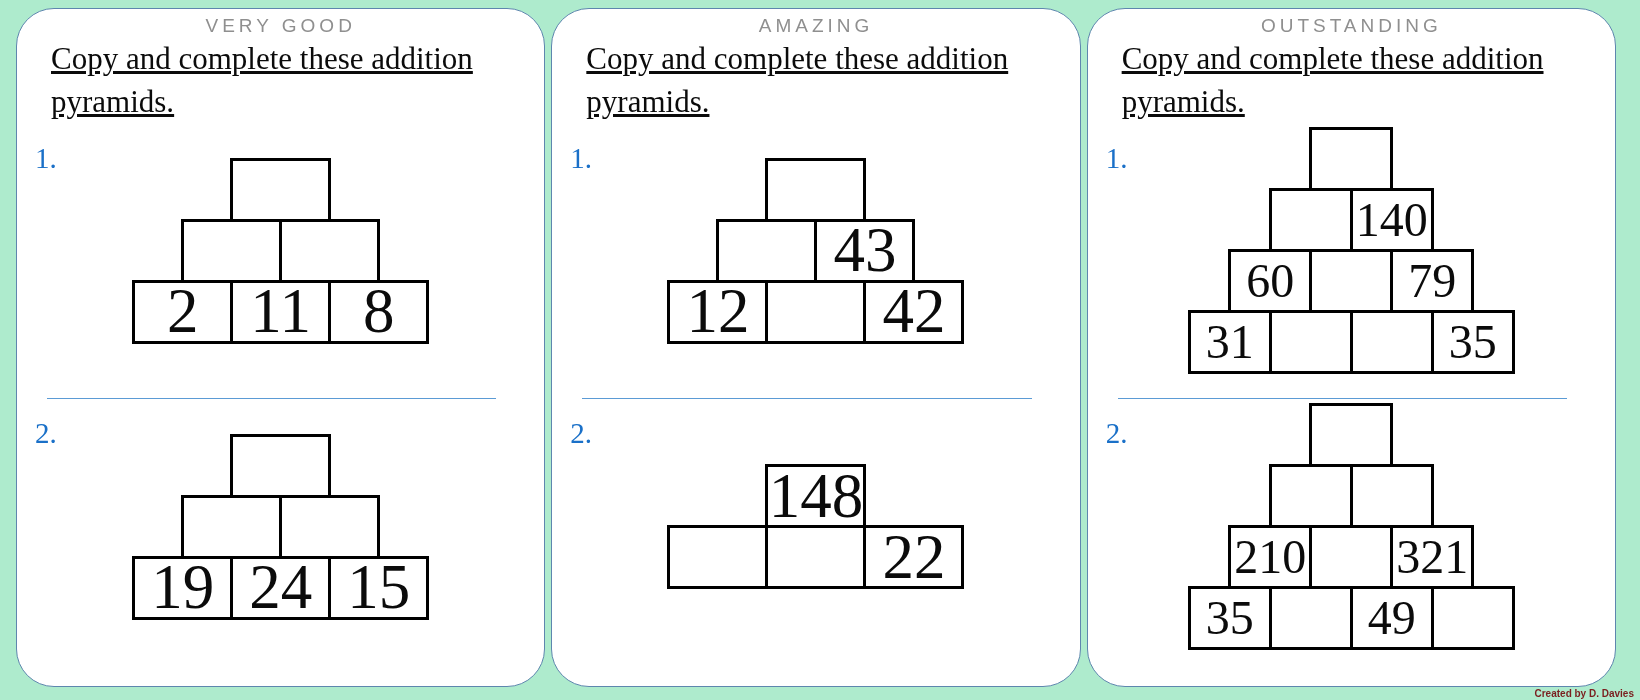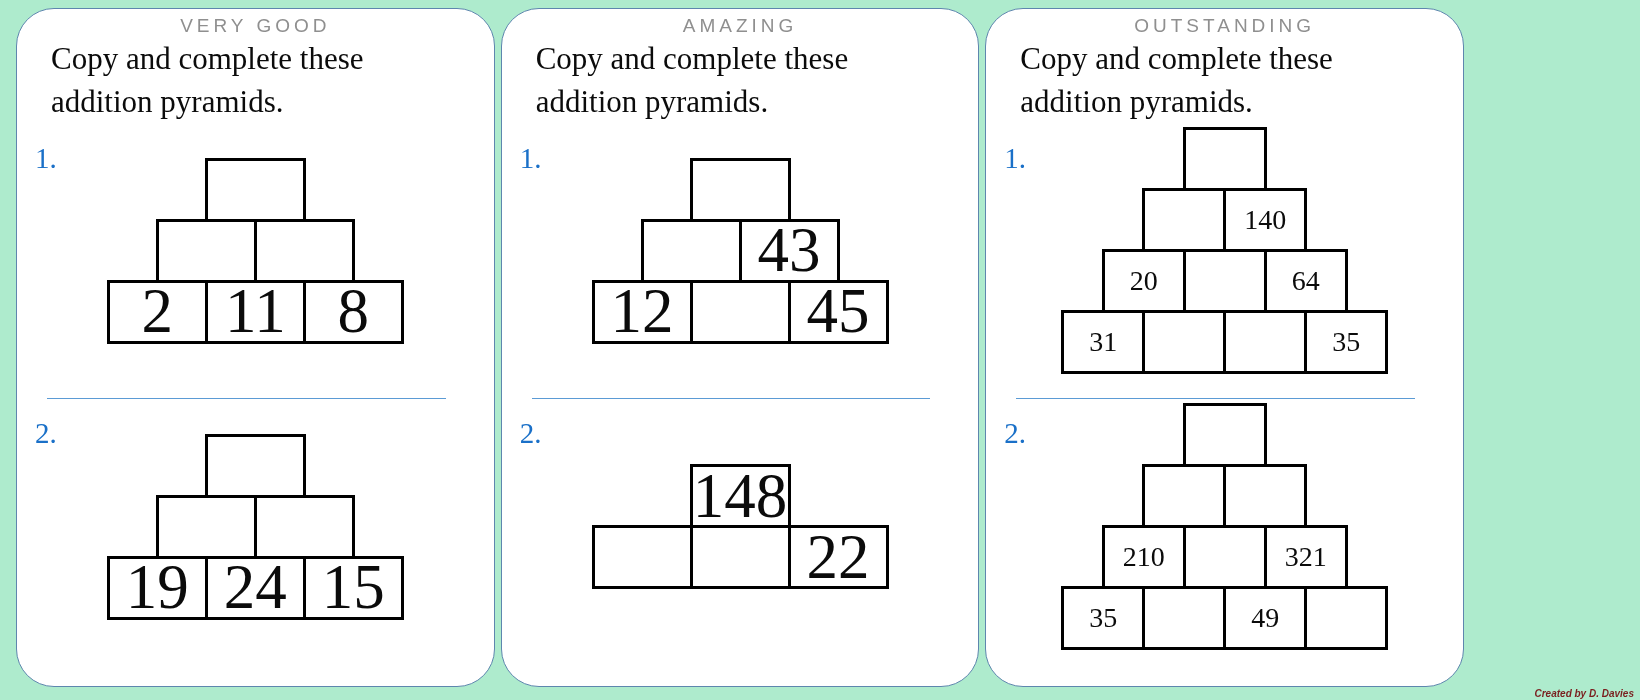--- a/index.html
+++ b/index.html
@@ -15,21 +15,21 @@
   *{box-sizing:border-box;}
   html,body{margin:0;padding:0;}
   body{
     width:1640px;height:700px;overflow:hidden;
     background:var(--bg);
     font-family:"Liberation Serif", serif;
     color:var(--ink);
     position:relative;
   }
   .cards{
-    position:absolute;left:16px;top:8px;width:1448px;height:679px;
+    position:absolute;left:16px;top:8px;width:1600px;height:679px;
     display:flex;gap:6px;
   }
   .card{
     flex:1 1 0;height:100%;
     background:#ffffff;
     border:1.5px solid var(--card-border);
     border-radius:38px;
     padding:6px 24px 12px 24px;
     display:flex;flex-direction:column;
     overflow:hidden;
@@ -40,20 +40,21 @@
     font-weight:400;
     font-size:19px;letter-spacing:4px;
     color:var(--title-gray);
     flex:0 0 auto;
   }
   .instruction{
     margin:1px 0 0 10px;
     font-size:31px;line-height:1.38;
     color:var(--ink);
     flex:0 0 auto;
+    text-decoration:underline;
   }
   .problems{
     flex:1 1 auto;
     display:flex;flex-direction:column;
     min-height:0;
   }
   .problem{
     flex:1 1 0;
     position:relative;
     display:flex;align-items:center;justify-content:center;
@@ -77,27 +78,26 @@
   .p-row + .p-row{margin-top:-3px;}
   .cell{
     width:101px;height:64px;
     border:3px solid var(--cell-border);
     background:#ffffff;
     display:flex;align-items:center;justify-content:center;
     font-size:63px;line-height:1;
     color:var(--ink);
   }
   .cell + .cell{margin-left:-3px;}
-  .small-cells .cell{width:84px;height:64px;font-size:28px;}
+  .small-cells .cell{width:84px;height:64px;font-size:48px;}
   .credit{
     position:absolute;right:6px;bottom:1px;
     font-family:"Liberation Sans", sans-serif;
     font-size:10px;font-weight:bold;
     color:var(--credit);
-    font-style:italic;
   }
 </style>
 </head>
 <body>
 
 <div class="cards">
 
   <section class="card">
     <h2 class="card-title">VERY GOOD</h2>
     <p class="instruction">Copy and complete these addition pyramids.</p>
@@ -150,21 +150,21 @@
             <div class="p-row">
               <div class="cell"></div>
             </div>
             <div class="p-row">
               <div class="cell"></div>
               <div class="cell">43</div>
             </div>
             <div class="p-row">
               <div class="cell">12</div>
               <div class="cell"></div>
-              <div class="cell">45</div>
+              <div class="cell">42</div>
             </div>
           </div>
         </div>
         <div class="divider"></div>
         <div class="problem">
           <span class="problem-label">2.</span>
           <div class="pyramid">
             <div class="p-row">
               <div class="cell">148</div>
             </div>
@@ -186,23 +186,23 @@
           <span class="problem-label">1.</span>
           <div class="pyramid small-cells">
             <div class="p-row">
               <div class="cell"></div>
             </div>
             <div class="p-row">
               <div class="cell"></div>
               <div class="cell">140</div>
             </div>
             <div class="p-row">
-              <div class="cell">20</div>
-              <div class="cell"></div>
-              <div class="cell">64</div>
+              <div class="cell">60</div>
+              <div class="cell"></div>
+              <div class="cell">79</div>
             </div>
             <div class="p-row">
               <div class="cell">31</div>
               <div class="cell"></div>
               <div class="cell"></div>
               <div class="cell">35</div>
             </div>
           </div>
         </div>
         <div class="divider"></div>

